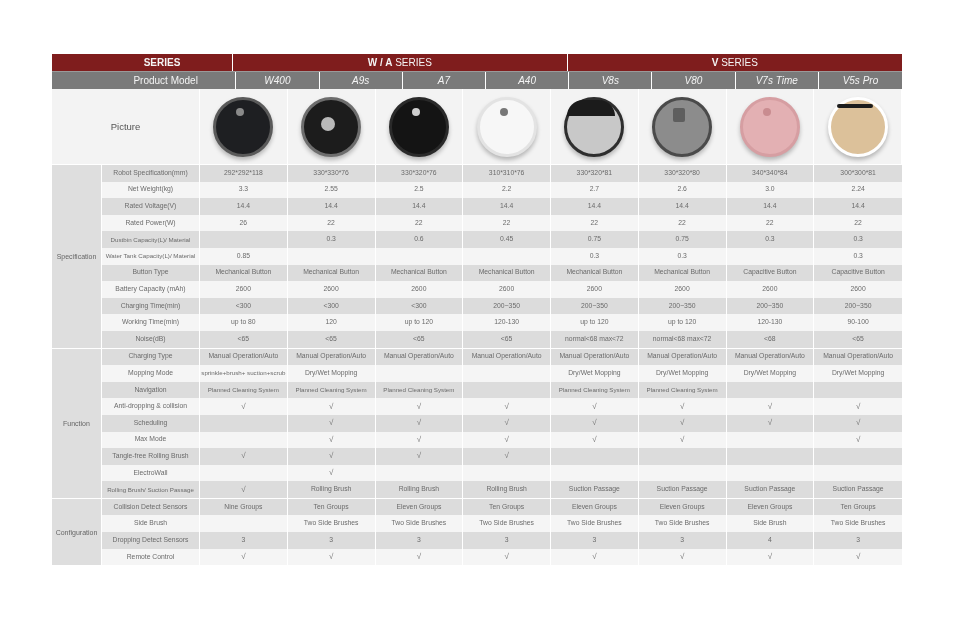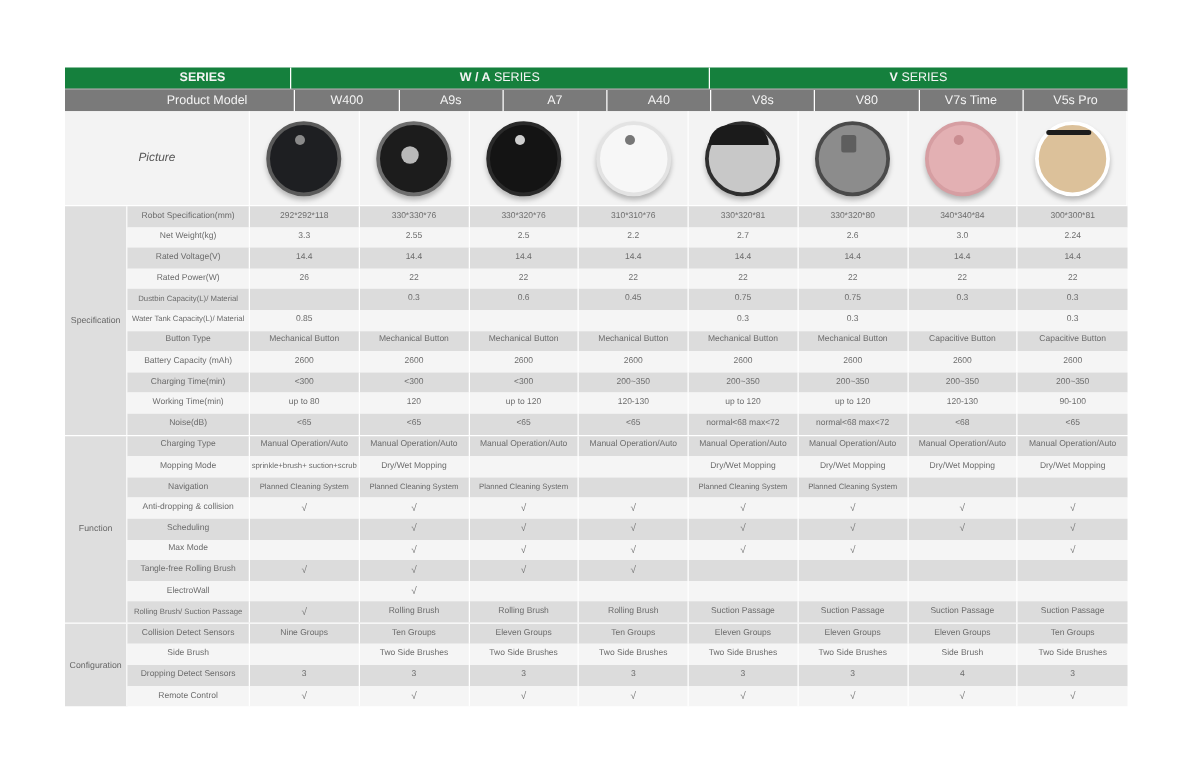--- a/index.html
+++ b/index.html
@@ -2,29 +2,29 @@
 <html><head>
 <meta charset="utf-8">
 <style>
   html, body { margin:0; padding:0; background:#ffffff; }
   body { width:953px; height:621px; position:relative; overflow:hidden;
          font-family:"Liberation Sans", sans-serif; color:#6a6a6a; }
   .tbl { position:absolute; left:52px; top:54px; width:850px; }
   .row { display:flex; }
   .cell { box-sizing:border-box; display:flex; align-items:center; justify-content:center;
           text-align:center; border-right:1px solid #ffffff; line-height:1.0; }
-  .hdr1 { height:17px; background:#15803d; color:#f4f4f4; font-size:10px;padding-left:40px; }
+  .hdr1 { height:17px; background:#7f1d1d; color:#f4f4f4; font-size:10px;padding-left:40px; }
   .hdr1 .cell b { font-weight:bold; }
   .hdr2 { height:17px; background:#7a7a7a; color:#f4f4f4; font-size:10px; border-top:1px solid #9a9a9a;padding-left:44px; }
   .c-left { width:148px; }
   .c-series-wa { width:351px;text-align:center; }
   .c-series-v { width:351px; border-right:none; }
-  .c-prod { width:87.75px; }
+  .c-prod { width:87.75px;font-style:italic; }
   .pic-row { height:75px; background:#f3f3f3; border-bottom:1px solid #ffffff; }
-  .pic-label { width:148px; font-size:9.5px; color:#555;font-style:italic; }
+  .pic-label { width:148px; font-size:9.5px; color:#555; }
   .pic-cell { width:87.75px; }
   .robot { width:54px; height:54px; border-radius:50%; position:relative; box-shadow:0 3px 4px rgba(0,0,0,0.25); }
   .robot .inner { position:absolute; border-radius:50%; }
   .group { display:flex; border-bottom:1px solid #ffffff; }
   .cat { width:50px; background:#dedede; font-size:7px; color:#666; display:flex; align-items:center; justify-content:center; border-right:1px solid #fff; box-sizing:border-box;}
   .rows { flex:1; }
   .drow { display:flex; height:16.6px; font-size:6.8px; color:#6b6b6b; }
   .drow.odd { background:#dcdcdc; }
   .drow.even { background:#f5f5f5; }
   .lab { width:98px; }

